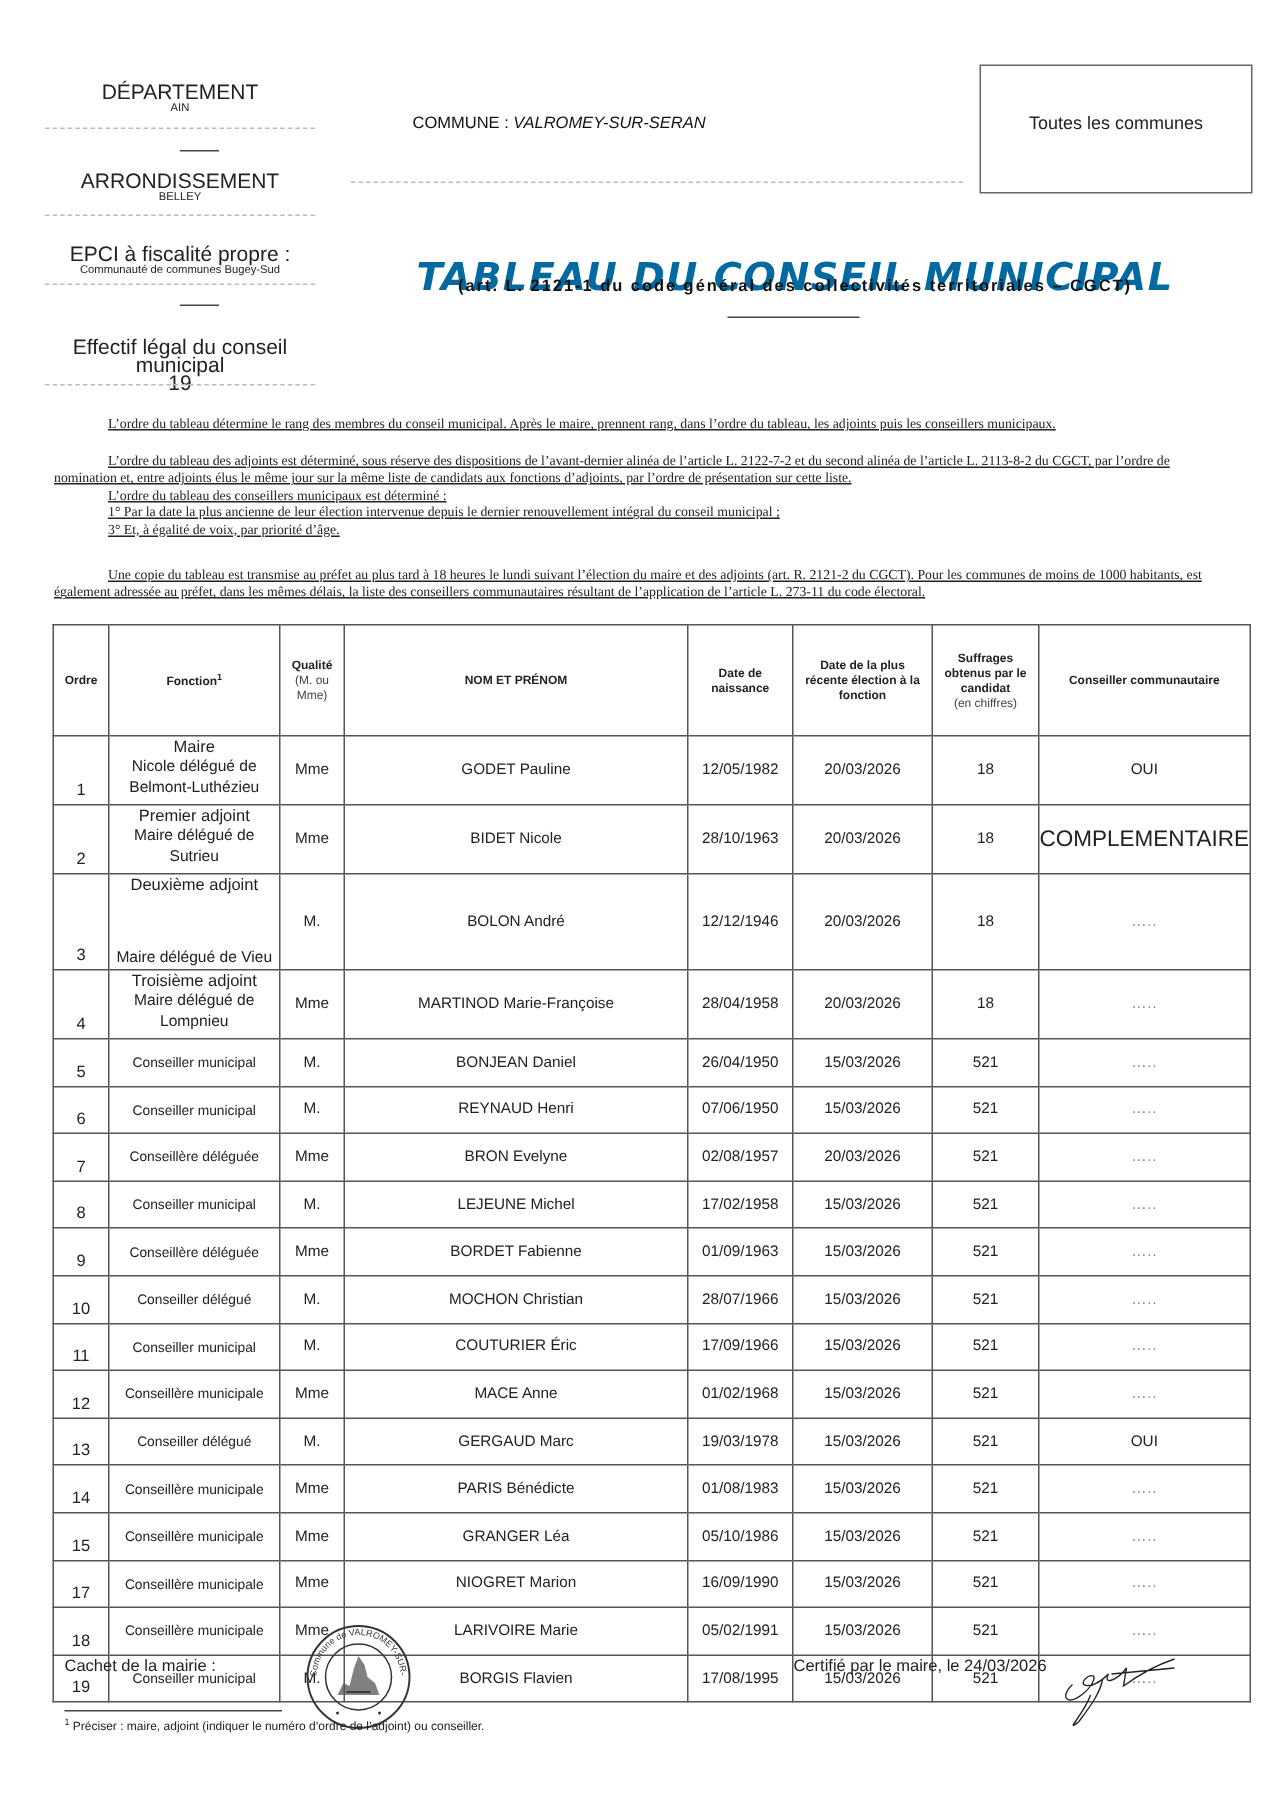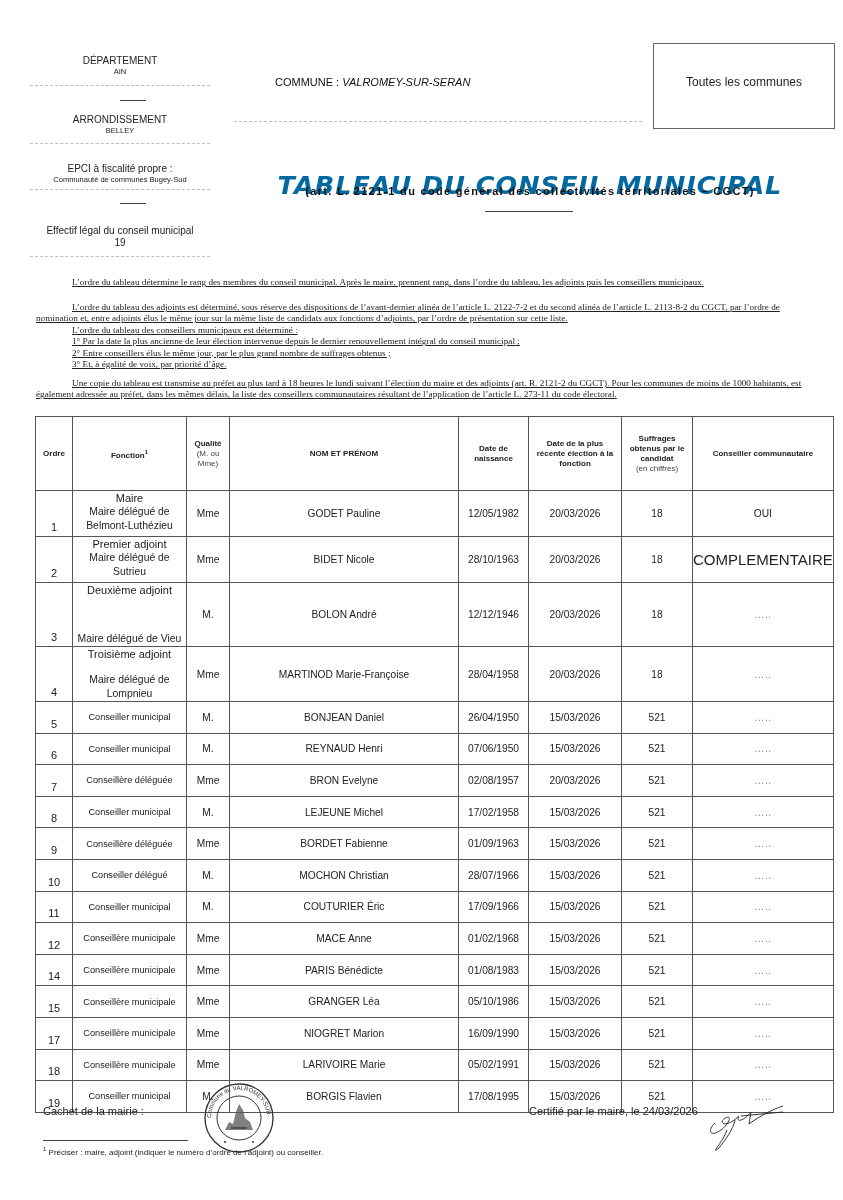--- a/index.html
+++ b/index.html
@@ -1,20 +1,20 @@
 <!DOCTYPE html>
 <html><head>
 <meta charset="utf-8">
 <style>
   html, body { margin: 0; padding: 0; background: #ffffff; }
   body { width: 843px; height: 1200px; position: relative; overflow: hidden; color: #111; font-family: "Liberation Sans", sans-serif; }
 
   
   .lh { position: absolute; left: 30px; width: 180px; text-align: center; font-family: "Liberation Sans", sans-serif; color: #222; }
-  .lh-title { font-size: 10px; line-height: 12px; text-align: center; }
+  .lh-title { font-size: 14px; line-height: 12px; text-align: center; }
   .lh-sub { font-size: 7.5px; line-height: 9px; }
   .dash { position: absolute; left: 30px; width: 180px; border-top: 1px dashed #bbb; height: 0; }
   .shortline { position: absolute; left: 120px; width: 26px; border-top: 1px solid #444; height: 0; }
 
   .commune { position: absolute; left: 275px; top: 76px; font-size: 11px; color: #111; }
   .commune i { font-style: italic; }
   .commune-dash { position: absolute; left: 234px; top: 121px; width: 408px; border-top: 1px dashed #bbb; }
   .toutes-box { position: absolute; left: 653px; top: 43px; width: 182px; height: 86px; border: 1px solid #666; box-sizing: border-box; text-align: center; font-size: 12px; padding-top: 31px; color: #222; }
 
   .main-title { position: absolute; left: 230px; top: 170px; width: 600px; text-align: center; font-family: "DejaVu Sans", sans-serif; font-weight: bold; font-size: 25.5px; letter-spacing: 1px; color: #0369a1; font-style: italic; }
@@ -86,21 +86,20 @@
 <div class="main-sub">(art. L. 2121-1 du code général des  collectivités territoriales – CGCT)</div>
 <div class="title-line"></div>
 
 <div class="para" style="top:277px;">
   <p class="ind">L’ordre du tableau détermine le rang des membres du conseil municipal. Après le maire, prennent rang, dans l’ordre du tableau, les adjoints puis les conseillers municipaux.</p>
 </div>
 <div class="para" style="top:302px;">
   <p class="ind">L’ordre du tableau des adjoints est déterminé, sous réserve des dispositions de l’avant-dernier alinéa de l’article L. 2122-7-2 et du second alinéa de l’article L. 2113-8-2 du CGCT, par l’ordre de nomination et, entre adjoints élus le même jour sur la même liste de candidats aux fonctions d’adjoints, par l’ordre de présentation sur cette liste.</p>
   <p class="ind">L’ordre du tableau des conseillers municipaux est déterminé :</p>
   <p class="ind2">1° Par la date la plus ancienne de leur élection intervenue depuis le dernier renouvellement intégral du conseil municipal ;</p>
-  <p class="ind2">2° Entre conseillers élus le même jour, par le plus grand nombre de suffrages obtenus ;</p>
   <p class="ind2">3° Et, à égalité de voix, par priorité d’âge.</p>
 </div>
 <div class="para" style="top:378px;">
   <p class="ind">Une copie du tableau est transmise au préfet au plus tard à 18 heures le lundi suivant l’élection du maire et des adjoints (art. R. 2121-2 du CGCT). Pour les communes de moins de 1000 habitants, est également adressée au préfet, dans les mêmes délais, la liste des conseillers communautaires résultant de l’application de l’article L. 273-11 du code électoral.</p>
 </div>
 
 <table class="council">
   <colgroup>
     <col style="width:37px">
       <col style="width:114px">
@@ -121,21 +120,21 @@
       <th style="padding:0 4px">Date de la plus récente élection à la fonction</th>
       <th><span>Suffrages obtenus par le candidat</span><br><span class="light">(en chiffres)</span></th>
       <th>Conseiller communautaire</th>
     </tr>
   </thead>
   <tbody>
     <tr class="big">
       <td class="ordre">1</td>
       <td class="fonction-multi">
           <div>Maire</div>
-          <div style="font-size:10.4px;line-height:14px;">Maire délégué de Belmont-Luthézieu</div>
+          <div style="font-size:10.4px;line-height:14px;">Nicole délégué de Belmont-Luthézieu</div>
         </td>
       <td>Mme</td>
       <td>GODET Pauline</td>
       <td>12/05/1982</td>
       <td>20/03/2026</td>
       <td>18</td>
       <td>OUI</td>
     </tr>
     <tr class="big">
       <td class="ordre">2</td>
@@ -160,21 +159,21 @@
       <td>BOLON André</td>
       <td>12/12/1946</td>
       <td>20/03/2026</td>
       <td>18</td>
       <td class="dots">…..</td>
     </tr>
     <tr class="big">
       <td class="ordre">4</td>
       <td class="fonction-multi">
           <div>Troisième adjoint</div>
-          <div style="font-size:10.4px;line-height:14px;margin-top:12px;">Maire délégué de Lompnieu</div>
+          <div style="font-size:10.4px;line-height:14px;">Maire délégué de Lompnieu</div>
         </td>
       <td>Mme</td>
       <td>MARTINOD Marie-Françoise</td>
       <td>28/04/1958</td>
       <td>20/03/2026</td>
       <td>18</td>
       <td class="dots">…..</td>
     </tr>
     <tr class="small">
       <td class="ordre">5</td>
@@ -248,20 +247,30 @@
     </tr>
     <tr class="small">
       <td class="ordre">12</td>
       <td class="fonction">Conseillère municipale</td>
       <td>Mme</td>
       <td>MACE Anne</td>
       <td>01/02/1968</td>
       <td>15/03/2026</td>
       <td>521</td>
       <td class="dots">…..</td>
+    </tr>
+    <tr class="small">
+      <td class="ordre">13</td>
+      <td class="fonction">Conseiller délégué</td>
+      <td>M.</td>
+      <td>GERGAUD Marc</td>
+      <td>19/03/1978</td>
+      <td>15/03/2026</td>
+      <td>521</td>
+      <td>OUI</td>
     </tr>
     <tr class="small">
       <td class="ordre">14</td>
       <td class="fonction">Conseillère municipale</td>
       <td>Mme</td>
       <td>PARIS Bénédicte</td>
       <td>01/08/1983</td>
       <td>15/03/2026</td>
       <td>521</td>
       <td class="dots">…..</td>

